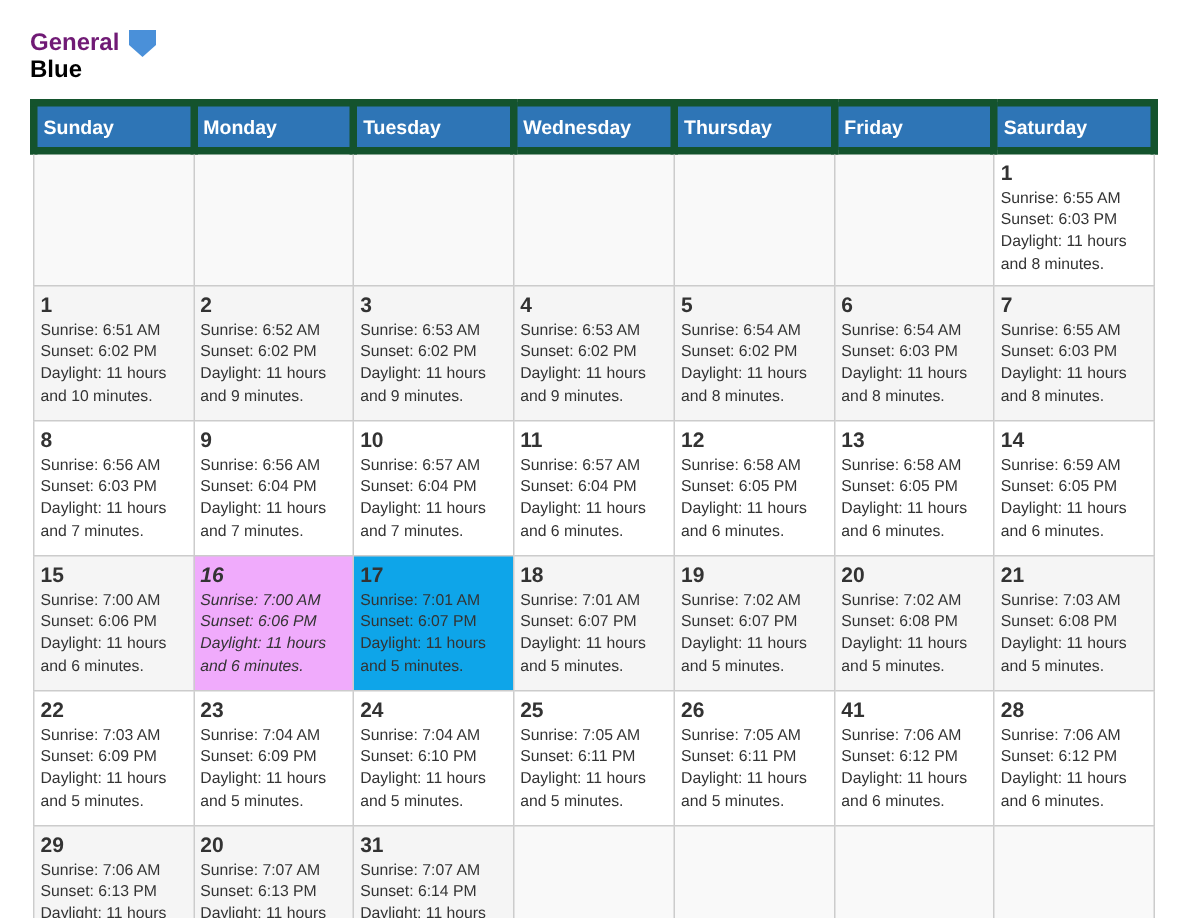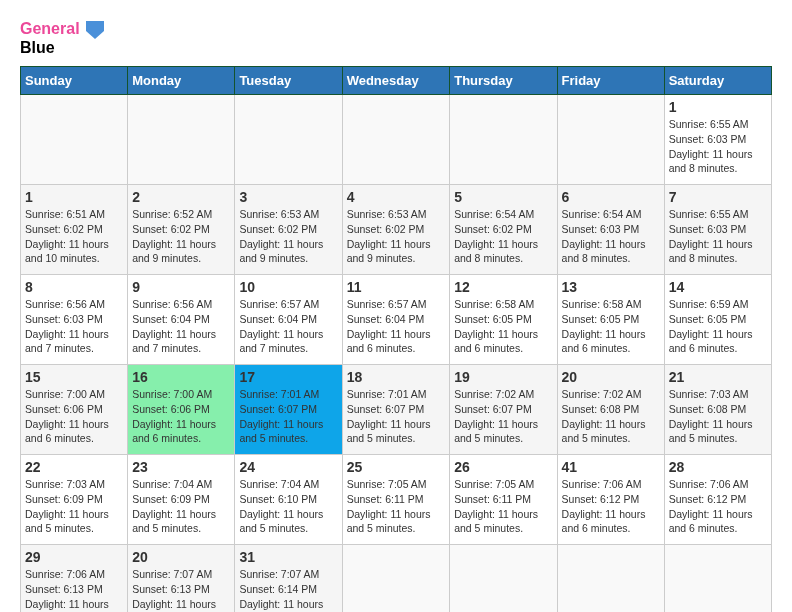--- a/index.html
+++ b/index.html
@@ -38,21 +38,21 @@
       border-collapse: collapse;
       font-size: 11px;
     }
     .calendar-table th {
       background-color: #2e75b6;
       color: white;
       padding: 6px 4px;
       text-align: left;
       font-size: 13px;
       font-weight: bold;
-      border: 1px solid #14532d;
+      border: 5px solid #14532d;
     }
     .calendar-table td {
       border: 1px solid #ccc;
       vertical-align: top;
       padding: 4px;
       width: 108px;
       height: 90px;
       background: #fff;
     }
     .calendar-table tr:nth-child(even) td {
@@ -76,21 +76,21 @@
     td.empty-cell {
       background: #f9f9f9 !important;
     }
   </style>
 </head>
 <body>
 
 <div class="header-area">
   <div class="logo">
   <div style="font-size:16px; font-weight:bold; line-height:1.1;">
-    <span style="color:#ec4899;">General</span>
+    <span style="color:#701a75;">General</span>
     <svg width="18" height="18" viewBox="0 0 18 18" style="vertical-align:middle; margin-left:2px;">
       <polygon points="0,0 18,0 18,10 9,18 0,10" fill="#4a90d9"></polygon>
     </svg>
     <br>
     <span style="color:#000000;">Blue</span>
   </div>
 </div>
   <div class="title-area">
     <div class="month-title"></div>
     <div class="location-title"></div>
@@ -180,21 +180,21 @@
         <td>
           <span class="day-number">14</span>
           <div class="day-info">Sunrise: 6:59 AM<br>Sunset: 6:05 PM<br>Daylight: 11 hours and 6 minutes.</div>
         </td>
       </tr>
       <tr>
         <td style="background: rgb(245, 245, 245);">
           <span class="day-number">15</span>
           <div class="day-info">Sunrise: 7:00 AM<br>Sunset: 6:06 PM<br>Daylight: 11 hours and 6 minutes.</div>
         </td>
-        <td style="background: #86efac;">
+        <td style="background: #f0abfc; font-style: italic;">
           <span class="day-number">16</span>
           <div class="day-info">Sunrise: 7:00 AM<br>Sunset: 6:06 PM<br>Daylight: 11 hours and 6 minutes.</div>
         </td>
         <td style="background: #0ea5e9;">
           <span class="day-number">17</span>
           <div class="day-info">Sunrise: 7:01 AM<br>Sunset: 6:07 PM<br>Daylight: 11 hours and 5 minutes.</div>
         </td>
         <td style="background: rgb(245, 245, 245);">
           <span class="day-number">18</span>
           <div class="day-info">Sunrise: 7:01 AM<br>Sunset: 6:07 PM<br>Daylight: 11 hours and 5 minutes.</div>

